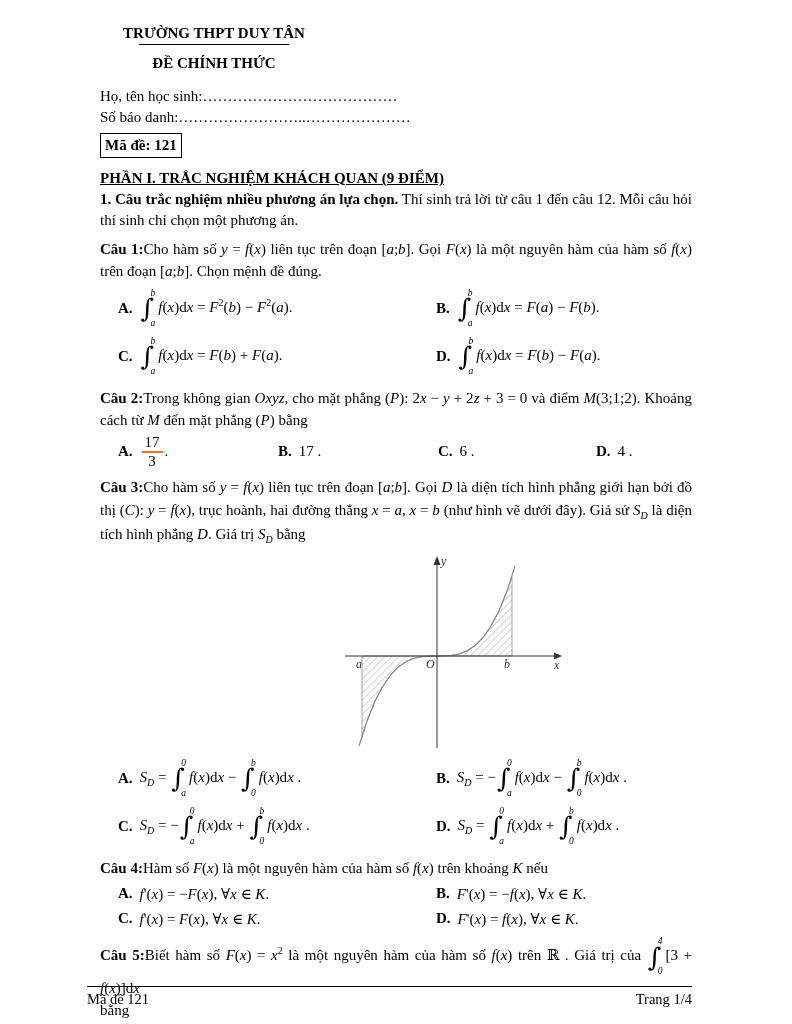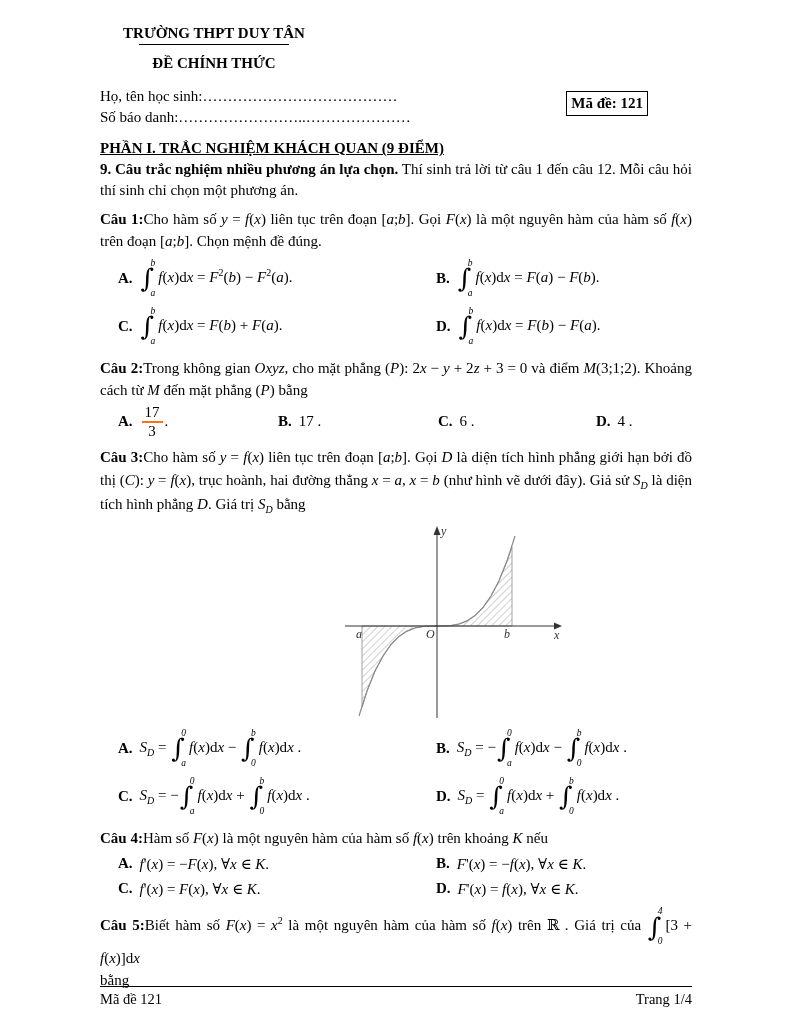--- a/index.html
+++ b/index.html
@@ -17,21 +17,21 @@
   .hl-school{font-weight:bold;font-size:15px;margin-top:1px;}
   .rule-left{width:150px;border-top:1px solid #000;margin:2px auto 0;}
   .hl-official{font-weight:bold;margin-top:10px;}
   .hl-note{font-style:italic;font-size:14.5px;margin-top:8px;}
   .h-right{flex:1;text-align:center;}
   .hr-title{font-weight:bold;font-size:14px;white-space:nowrap;}
   .hr-subject{font-weight:bold;font-size:15px;margin-top:2px;}
   .hr-time{font-style:italic;font-size:14.5px;margin-top:1px;}
   .rule-right{width:196px;border-top:1px solid #000;margin:2px auto 0;}
   
-  .student{display:flex;margin-top:14px;}
+  .student{display:flex;margin-top:14px;flex-direction:column;}
   .student-lines{flex:1;line-height:1.4;}
   .code-box{border:1.6px solid #000;align-self:flex-start;padding:3px 4px;font-weight:bold;margin-right:44px;margin-top:5px;white-space:nowrap;}
   
   .sec-title{font-weight:bold;margin-top:12px;text-decoration:underline;}
   .sec-intro{margin-top:2px;text-align:justify;line-height:1.42;}
   
   .question{margin-top:6px;}
   .qtext{text-align:justify;line-height:1.5;}
   .qlabel{margin-right:0;font-weight:bold;}
   .opts{margin-left:18px;margin-top:2px;}
@@ -45,21 +45,21 @@
   .dint{display:inline-flex;flex-direction:column;align-items:flex-start;vertical-align:middle;line-height:1;margin:0 3px 0 1px;}
   .dint .lim{font-size:9.5px;font-style:italic;line-height:1;margin-left:10px;}
   .dint .isym{font-size:26px;line-height:0.8;font-family:"DejaVu Serif",serif;font-style:normal;}
   .frac{display:inline-flex;flex-direction:column;align-items:center;vertical-align:middle;line-height:1.15;margin:0 2px;}
   .fnum{border-bottom:2px solid #f97316;padding:0 3px;}
   sup,sub{font-size:10px;}
   
   .figure{margin:4px 0 2px 227px;}
   .figure text{font-style:italic;font-size:12px;fill:#333;font-family:"Liberation Serif","DejaVu Serif",serif;}
   
-  .footer{position:absolute;left:100px;right:100px;bottom:16px;}
+  .footer{position:absolute;left:87px;right:100px;bottom:16px;}
   .footer-line{border-top:1px solid #000;}
   .footer-row{display:flex;justify-content:space-between;font-size:14.5px;padding-top:4px;}
 </style>
 </head>
 <body>
 
 <div class="page">
 
   <div class="header">
     <div class="h-left">
@@ -73,21 +73,21 @@
     <div class="student-lines">
       <div>Họ, tên học sinh:…………………………………</div>
       <div>Số báo danh:……………………..…………………</div>
     </div>
     <div class="code-box">
       <span>Mã đề: 121</span>
     </div>
   </div>
 
   <div class="sec-title">PHẦN I. TRẮC NGHIỆM KHÁCH QUAN (9 ĐIỂM)</div>
-  <p class="sec-intro"><b>9. Câu trắc nghiệm nhiều phương án lựa chọn.</b><span> Thí sinh trả lời từ câu 1 đến câu 12. Mỗi câu hỏi thí sinh chỉ chọn một phương án.</span></p>
+  <p class="sec-intro"><b>1. Câu trắc nghiệm nhiều phương án lựa chọn.</b><span> Thí sinh trả lời từ câu 1 đến câu 12. Mỗi câu hỏi thí sinh chỉ chọn một phương án.</span></p>
 
   <div class="question">
     <p class="qtext"><b class="qlabel">Câu 1:</b><span>Cho hàm số <i>y</i> = <i>f</i>(<i>x</i>) liên tục trên đoạn [<i>a</i>;<i>b</i>]. Gọi <i>F</i>(<i>x</i>) là một nguyên hàm của hàm số <i>f</i>(<i>x</i>) trên đoạn [<i>a</i>;<i>b</i>]. Chọn mệnh đề đúng.</span></p>
     <div class="opts grid2">
       <div class="opt tall">
           <b class="okey">A.</b>
           <span class="omath"><span class="dint">
               <span class="lim up">b</span>
               <span class="isym">∫</span>
               <span class="lim lo">a</span>

